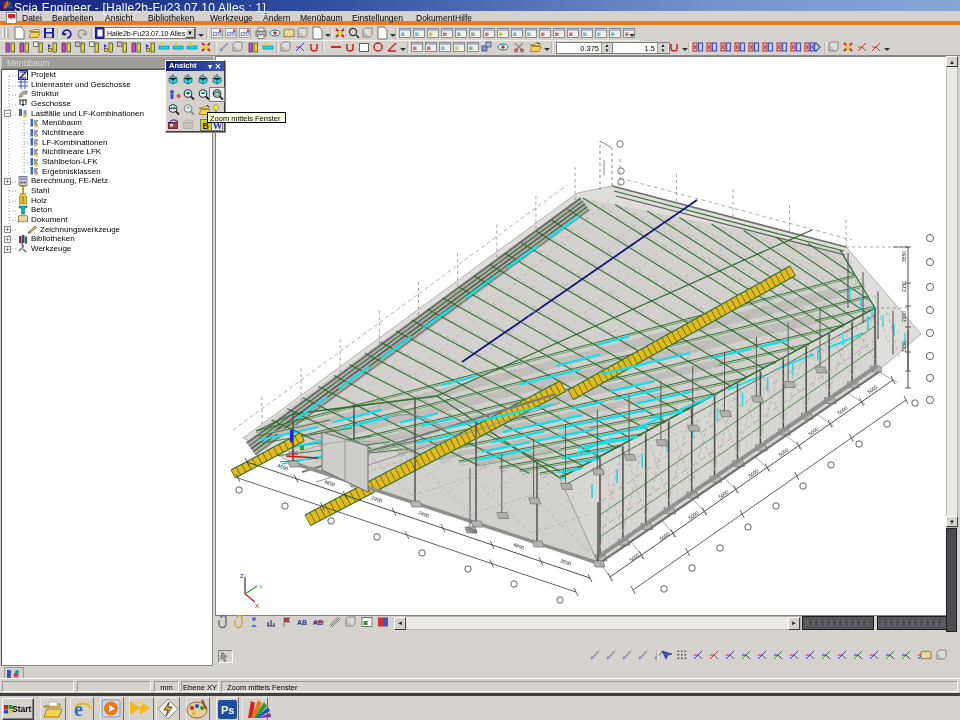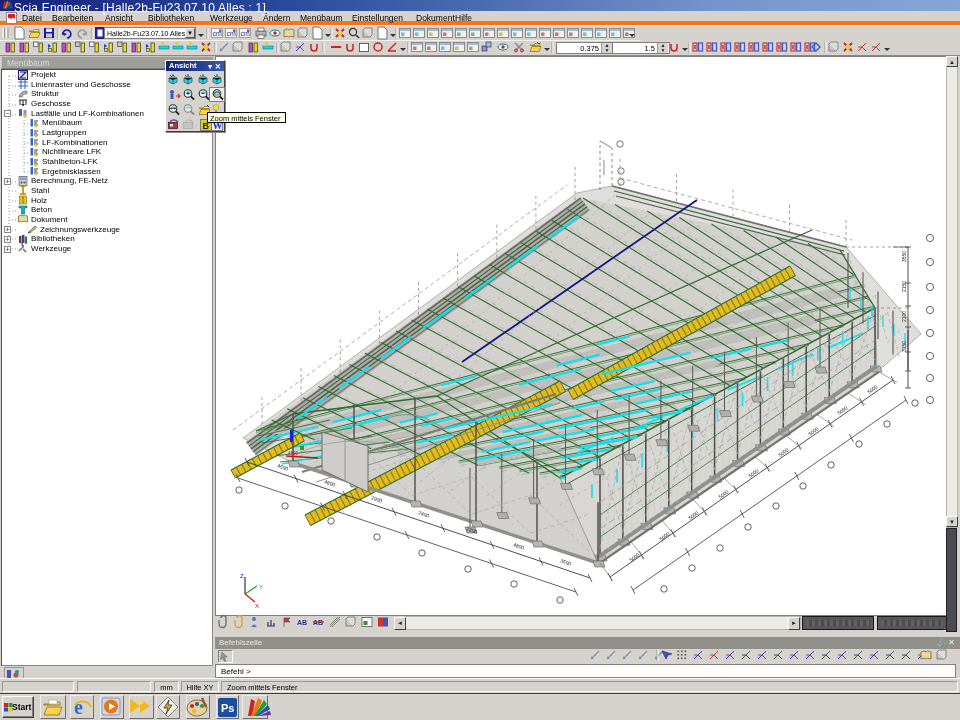--- a/index.html
+++ b/index.html
@@ -28,21 +28,21 @@
 #botrow{left:215px;top:615px;width:731px;height:17px;background:#d6d3ce;border-top:1px solid #808080}
 #hsb{left:405px;top:616px;width:396px;height:14px;background:#eceae4;border:1px solid #b8b5b0}
 .drect{position:absolute;top:616px;height:14px;background:#55575b;border:1px solid #1a1a1a}
 .drect i{position:absolute;left:3px;right:3px;top:3px;bottom:3px;background:repeating-linear-gradient(90deg,#606266 0 3px,#4a4c50 3px 6px)}
 #bz{left:215px;top:637px;width:745px;height:12px;background:#918f8a;color:#e8e6e1;font-size:8px;padding:1px 0 0 4px}
 #bzrow{left:215px;top:649px;width:745px;height:15px;background:#d6d3ce}
 #cursbox{left:218px;top:650px;width:15px;height:13px;background:#d6d3ce;border:1px solid #808080;border-bottom-color:#fff;border-right-color:#fff}
 #binput{left:215px;top:664px;width:741px;height:14px;background:#fff;border:1px solid #808080;font-size:8px;padding:2px 0 0 5px}
 #status{left:0;top:678px;width:960px;height:15px;background:#d6d3ce;border-top:1px solid #fff;font-size:7.5px}
 .sbox{position:absolute;top:2px;height:11px;border:1px solid #9a9890;border-bottom-color:#fff;border-right-color:#fff;padding:1px 0 0 0;text-align:center}
-#task{left:0;top:693px;width:960px;height:27px;background:#d6d3ce;border-top:1px solid #404040}
+#task{left:0;top:693px;width:960px;height:27px;background:#d6d3ce;border-top:3px solid #404040}
 #startbtn{position:absolute;left:2px;top:2px;width:32px;height:22px;background:#d6d3ce;border:1px solid #fff;border-right-color:#404040;border-bottom-color:#404040;box-shadow:inset -1px -1px 0 #808080}
 #startbtn span{position:absolute;left:9px;top:5px;font-size:8.5px;font-weight:bold}
 .tbtn{position:absolute;top:1px;height:24px;background:#d6d3ce;border:1px solid #eeece8;border-right-color:#706e6a;border-bottom-color:#706e6a}
 #ans{left:165px;top:60px;width:60px;height:72px;background:#d6d3ce;border:1px solid #fff;border-right-color:#404040;border-bottom-color:#404040;box-shadow:1px 1px 0 #888}
 #anstitle{left:166px;top:61px;width:58px;height:10px;background:linear-gradient(to right,#0e2178,#3a55a8);color:#fff;font-size:7.5px;font-weight:bold;padding:0 0 0 3px}
 #tooltip{left:207px;top:112px;width:79px;height:11px;background:#ffffe1;border:1px solid #000;font-size:7.5px;padding:1px 0 0 2px;white-space:nowrap}
 svg{display:block}
 </style></head><body>
 <div id="scr">
  <div id="title" class="abs">
@@ -1324,21 +1324,21 @@
           <circle cx="7" cy="8" r="1.5" fill="#e8c020"></circle>
         </svg>
         <span>Menübaum</span>
       </div>
 <div class="ti" style="left:28px;top:58.5px">
         <svg width="10" height="10" style="vertical-align:-1px">
           <rect x="1.5" y="1" width="2.5" height="7.5" fill="#3a66c0"></rect>
           <path d="M5,3 h4 M5,5 h3 M5,7 h4" stroke="#223" stroke-width="0.9"></path>
           <circle cx="7" cy="8" r="1.5" fill="#e8c020"></circle>
         </svg>
-        <span>Lastgruppen</span>
+        <span>Nichtlineare</span>
       </div>
 <div class="ti" style="left:28px;top:68.1px">
         <svg width="10" height="10" style="vertical-align:-1px">
           <rect x="1.5" y="1" width="2.5" height="7.5" fill="#3a66c0"></rect>
           <path d="M5,3 h4 M5,5 h3 M5,7 h4" stroke="#223" stroke-width="0.9"></path>
           <circle cx="7" cy="8" r="1.5" fill="#e8c020"></circle>
         </svg>
         <span>LF-Kombinationen</span>
       </div>
 <div class="ti" style="left:28px;top:77.8px">
@@ -1427,21 +1427,20 @@
       </div>
     </div>
  <div class="abs" style="left:4px;top:667px;width:20px;height:13px;background:#d6d3ce;border:1px solid #9a9890;border-bottom:none">
       <svg width="14" height="10" style="margin:1px 0 0 2px">
         <rect x="0" y="1" width="4" height="8" fill="#3a55c0"></rect>
         <circle cx="9" cy="6" r="2.5" fill="#d04040"></circle>
         <circle cx="10" cy="3" r="2" fill="#0aa0a0"></circle>
       </svg>
     </div>
 
- <div id="bz" class="abs">Befehlszeile<span style="position:absolute;right:5px;top:1px;color:#efede8;font-size:8px">⚓&nbsp;✕</span></div>
  <div id="bzrow" class="abs"></div>
  <div id="cursbox" class="abs">
       <svg width="12" height="11">
         <path d="M3,1 l5,5 -3,0 2,4 -1.5,0.7 -2,-4 -2,2 z" fill="#9a9890" stroke="#555" stroke-width="0.5"></path>
       </svg>
     </div>
  <svg class="abs" style="left:0;top:0;pointer-events:none" width="960" height="680">
       <g transform="translate(589,649)">
         <path d="M2,10 L10,2" stroke="#8090a8" stroke-width="1.2"></path>
         <path d="M2,10 l3,0 -3,-3 z" fill="#8090a8"></path>
@@ -1541,27 +1540,26 @@
         <path d="M6,6 l4,4 M6,6 l-4,0" stroke="#cc2222" stroke-width="0.9"></path>
       </g>
 <g transform="translate(920,649)">
         <path d="M1,3 q4,-2 5,0 q1,-2 5,0 v7 q-4,-1.5 -5,0 q-1,-1.5 -5,0 z" fill="#e8d9a0" stroke="#6b5a10" stroke-width="0.7"></path>
       </g>
 <g transform="translate(936,649)">
         <rect x="1" y="3" width="7" height="7" fill="#c8c6c2" stroke="#666" stroke-width="0.7"></rect>
         <path d="M1,3 l2,-2 h7 v7 l-2,2" fill="#dedcd8" stroke="#666" stroke-width="0.7"></path>
       </g>
     </svg>
- <div id="binput" class="abs">Befehl &gt;</div>
 
  <div id="status" class="abs">
    <div class="sbox" style="left:2px;width:72px"></div>
       <div class="sbox" style="left:77px;width:74px"></div>
    <div class="sbox" style="left:154px;width:25px">mm</div>
-   <div class="sbox" style="left:181px;width:38px">Hilfe XY</div>
+   <div class="sbox" style="left:181px;width:38px">Ebene XY</div>
    <div class="sbox" style="left:221px;width:737px;text-align:left;padding-left:5px">Zoom mittels Fenster</div>
  </div>
 
  <div id="task" class="abs">
   <div id="startbtn">
         <svg width="9" height="9" style="position:absolute;left:1px;top:6px">
           <rect x="0" y="0" width="4" height="4" fill="#d02020"></rect>
           <rect x="4.5" y="0" width="4" height="4" fill="#28a028"></rect>
           <rect x="0" y="4.5" width="4" height="4" fill="#2050c0"></rect>
           <rect x="4.5" y="4.5" width="4" height="4" fill="#e8c020"></rect>

